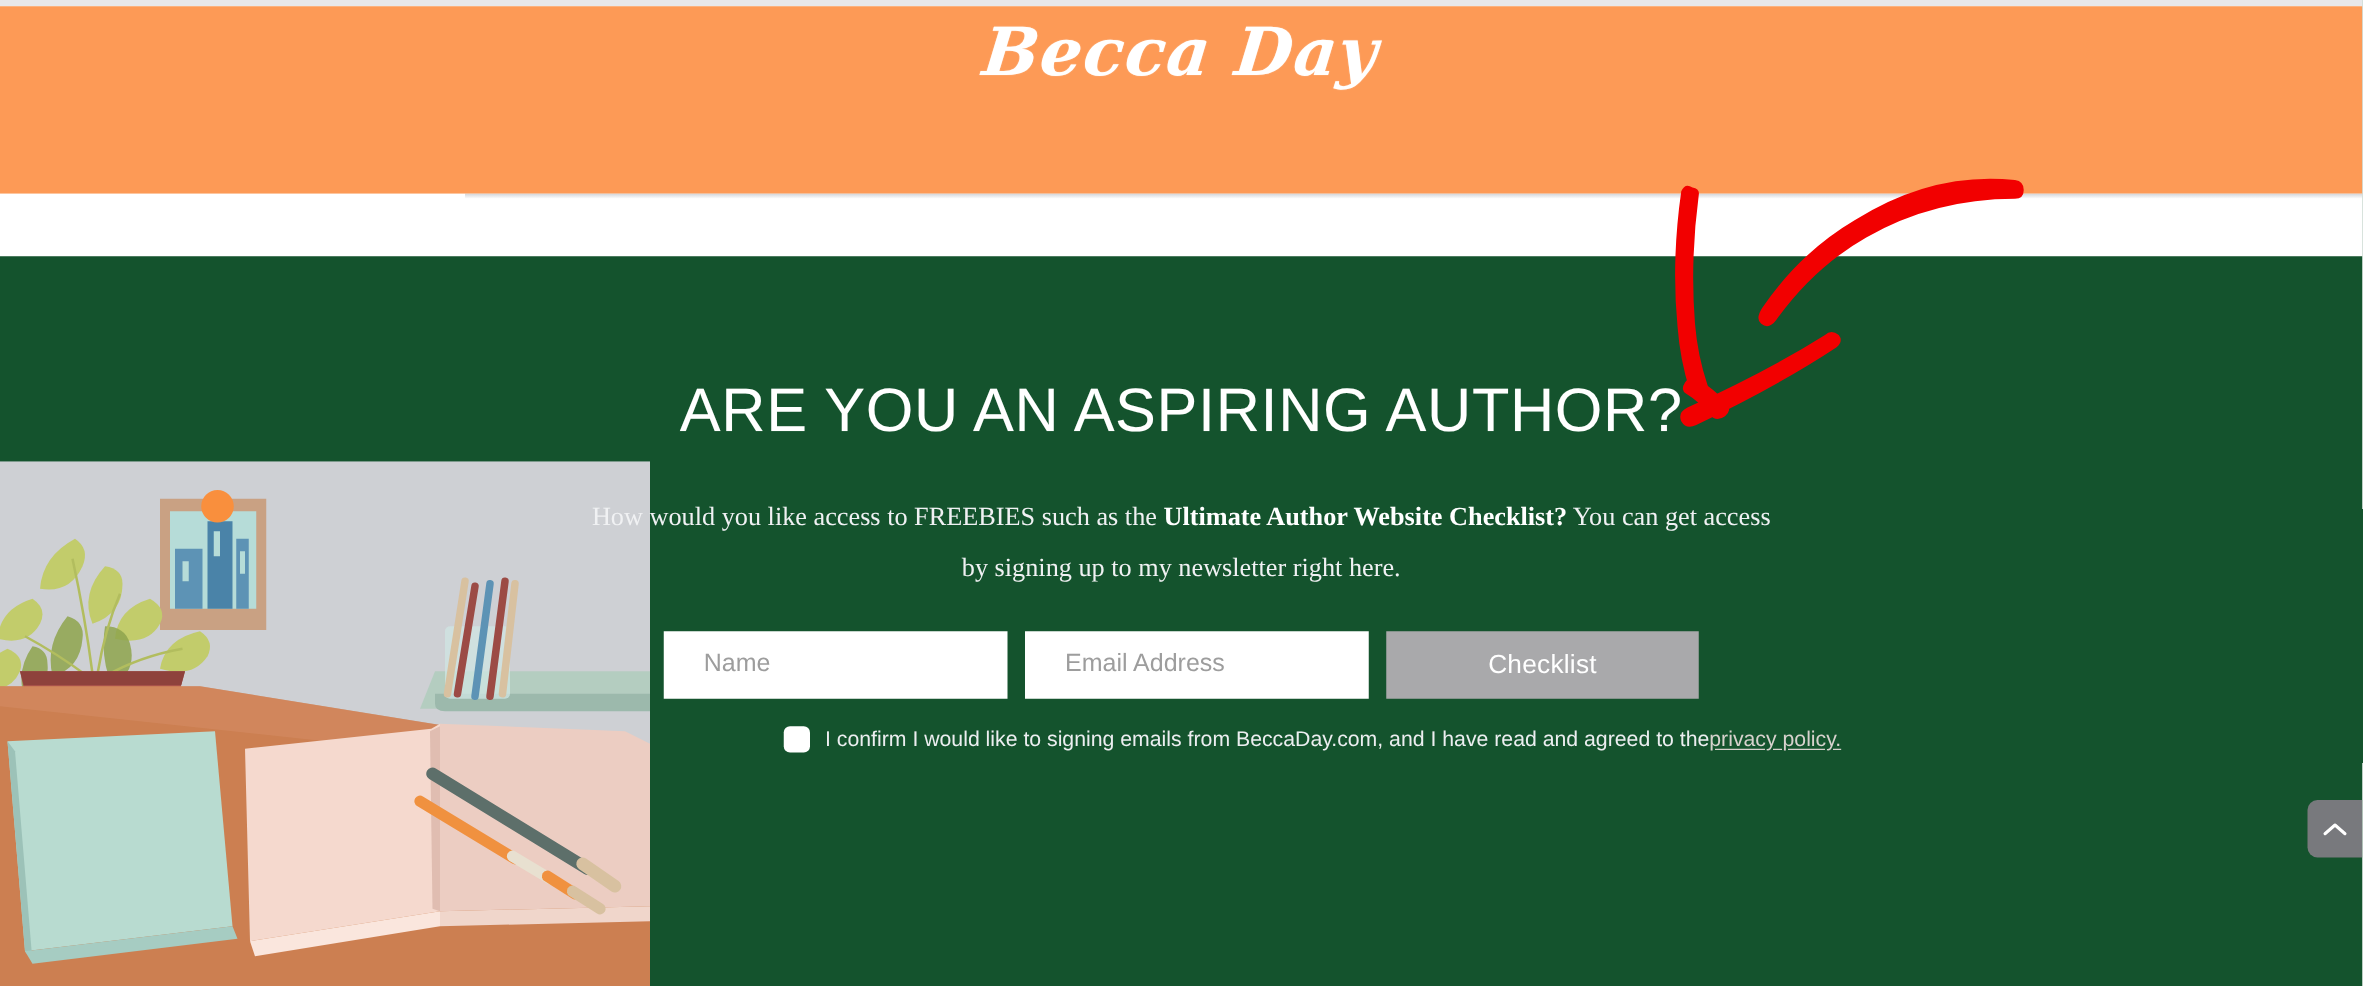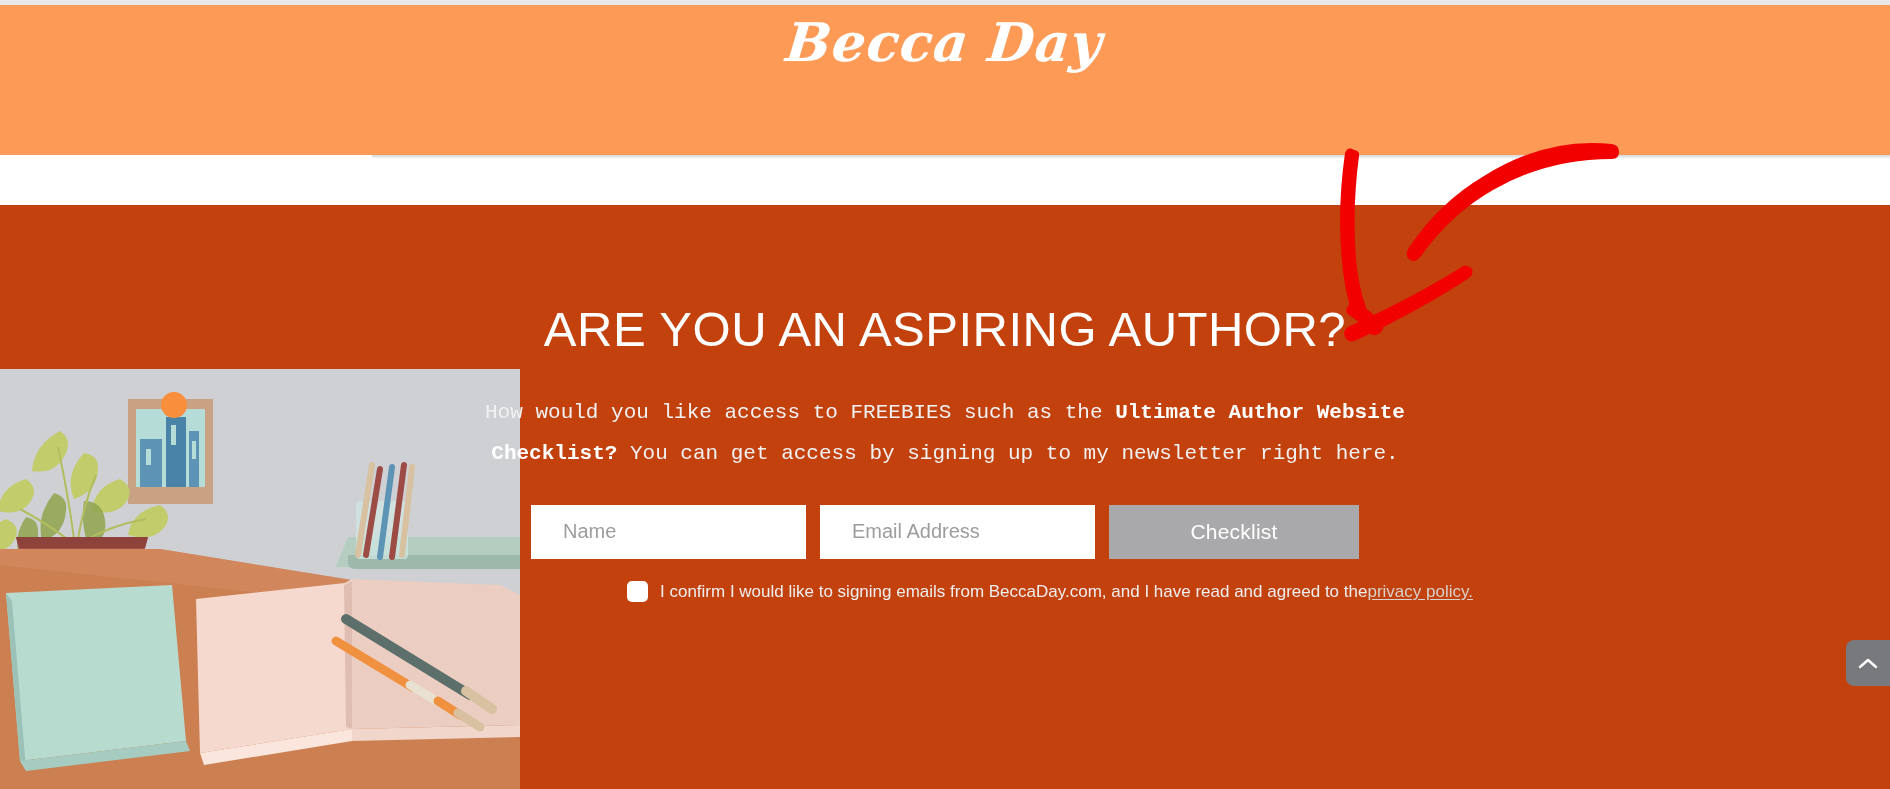--- a/index.html
+++ b/index.html
@@ -84,21 +84,21 @@
     width: 1890px; height: 50px;
     background: #ffffff;
   }
 
   
   .cta-section {
     position: absolute;
     top: 205px; left: 0;
     width: 1890px;
     height: 584px;
-    background: #c2410c;
+    background: #14532d;
     overflow: hidden;
   }
 
   .cta-inner {
     position: absolute;
     top: 0; left: 0;
     width: 1890px;
     text-align: center;
     padding-top: 95px;
   }
@@ -110,21 +110,21 @@
     font-size: 49px;
     line-height: 1.2;
     color: #ffffff;
     letter-spacing: .5px;
     -webkit-text-stroke: .2px rgba(255,255,255,.2);
   }
 
   .cta-paragraph {
     margin: 34px auto 0;
     width: 960px;
-    font-family: Liberation Mono, monospace;
+    font-family: Liberation Serif, serif;
     font-size: 21px;
     line-height: 1.95;
     color: #f0f1f3;
     font-weight: 400;
   }
   .cta-paragraph b {
     font-weight: bold;
     color: #ffffff;
   }
 

